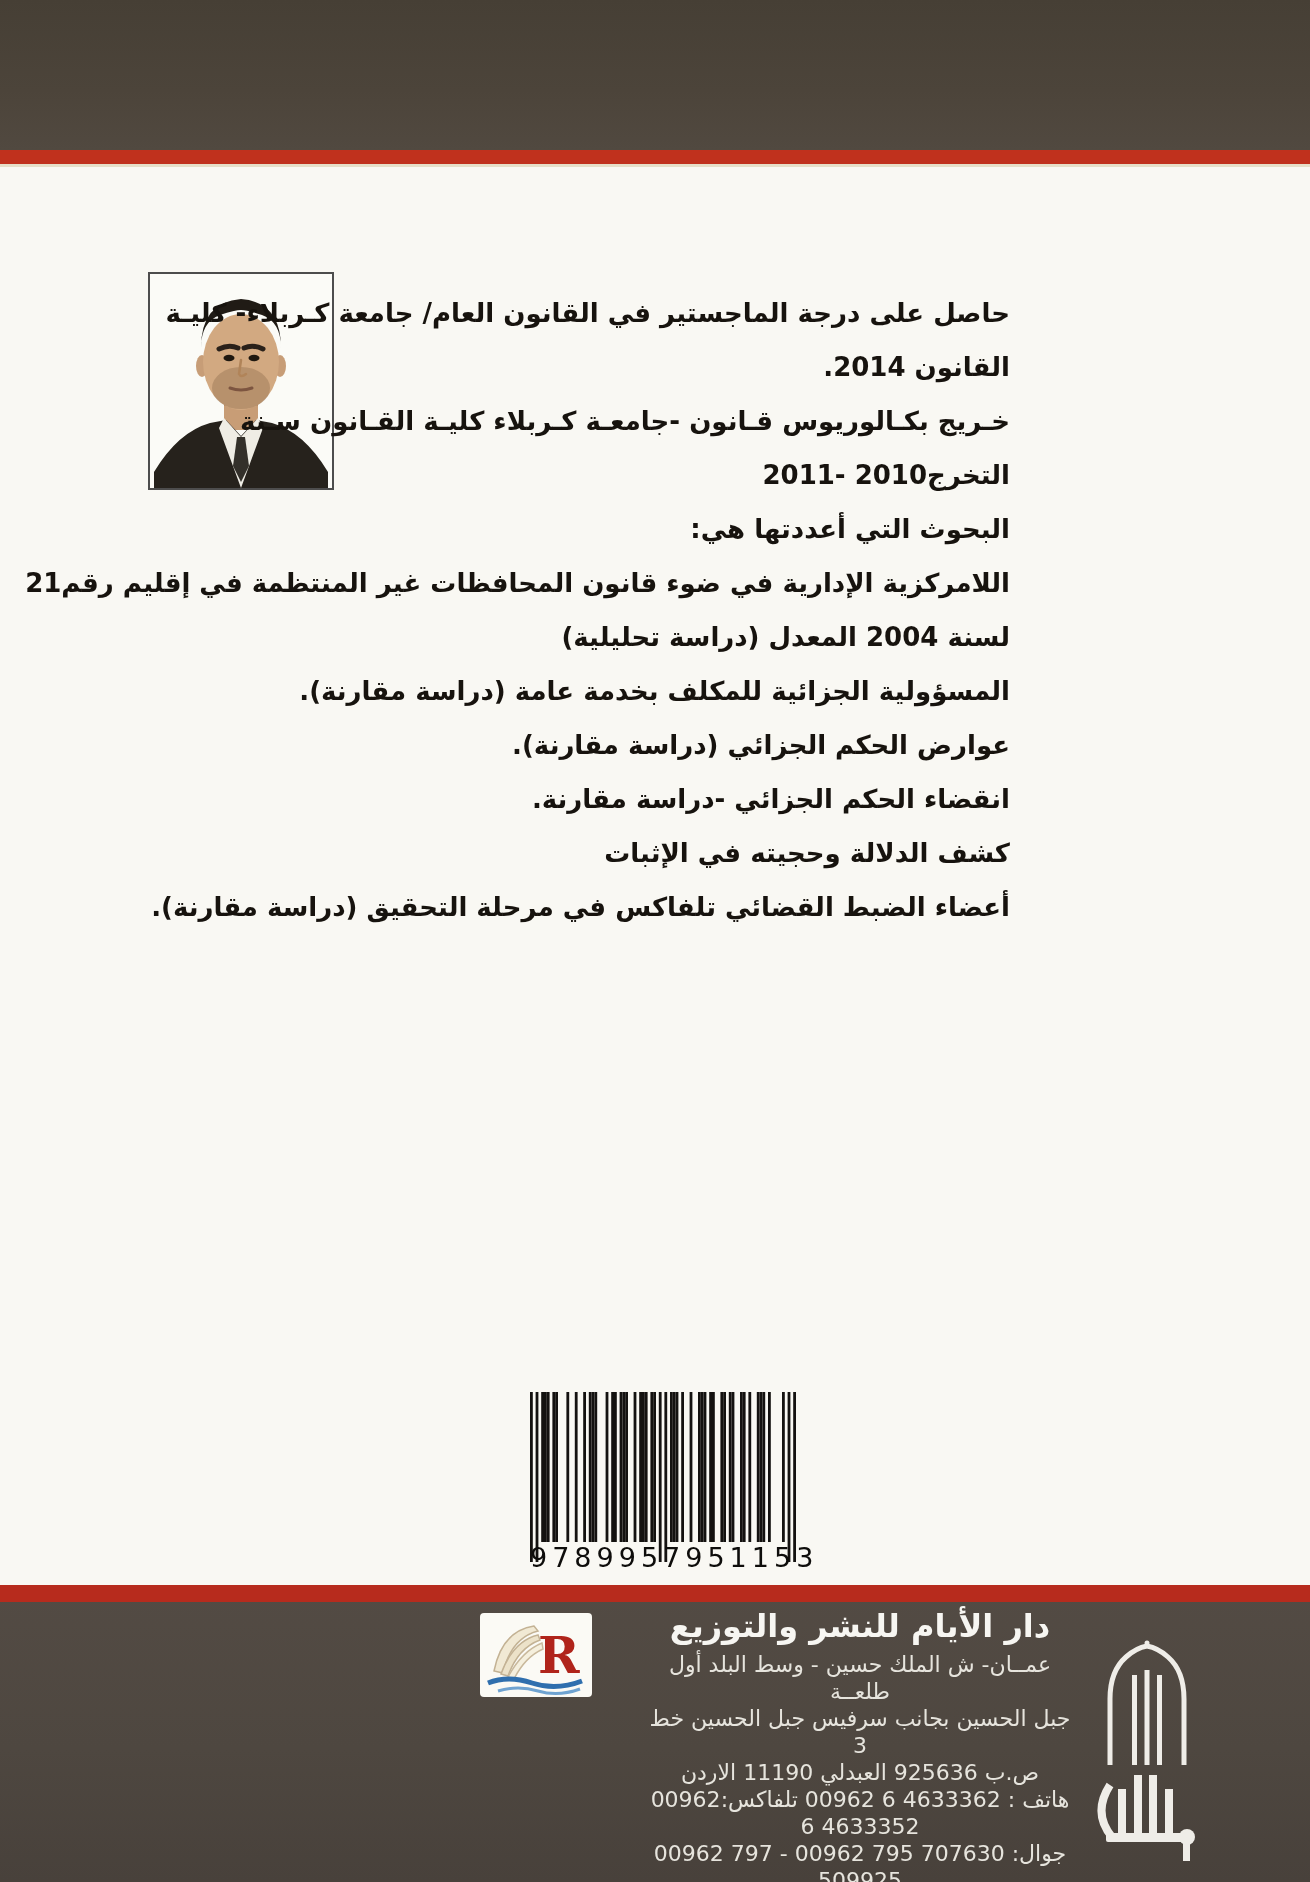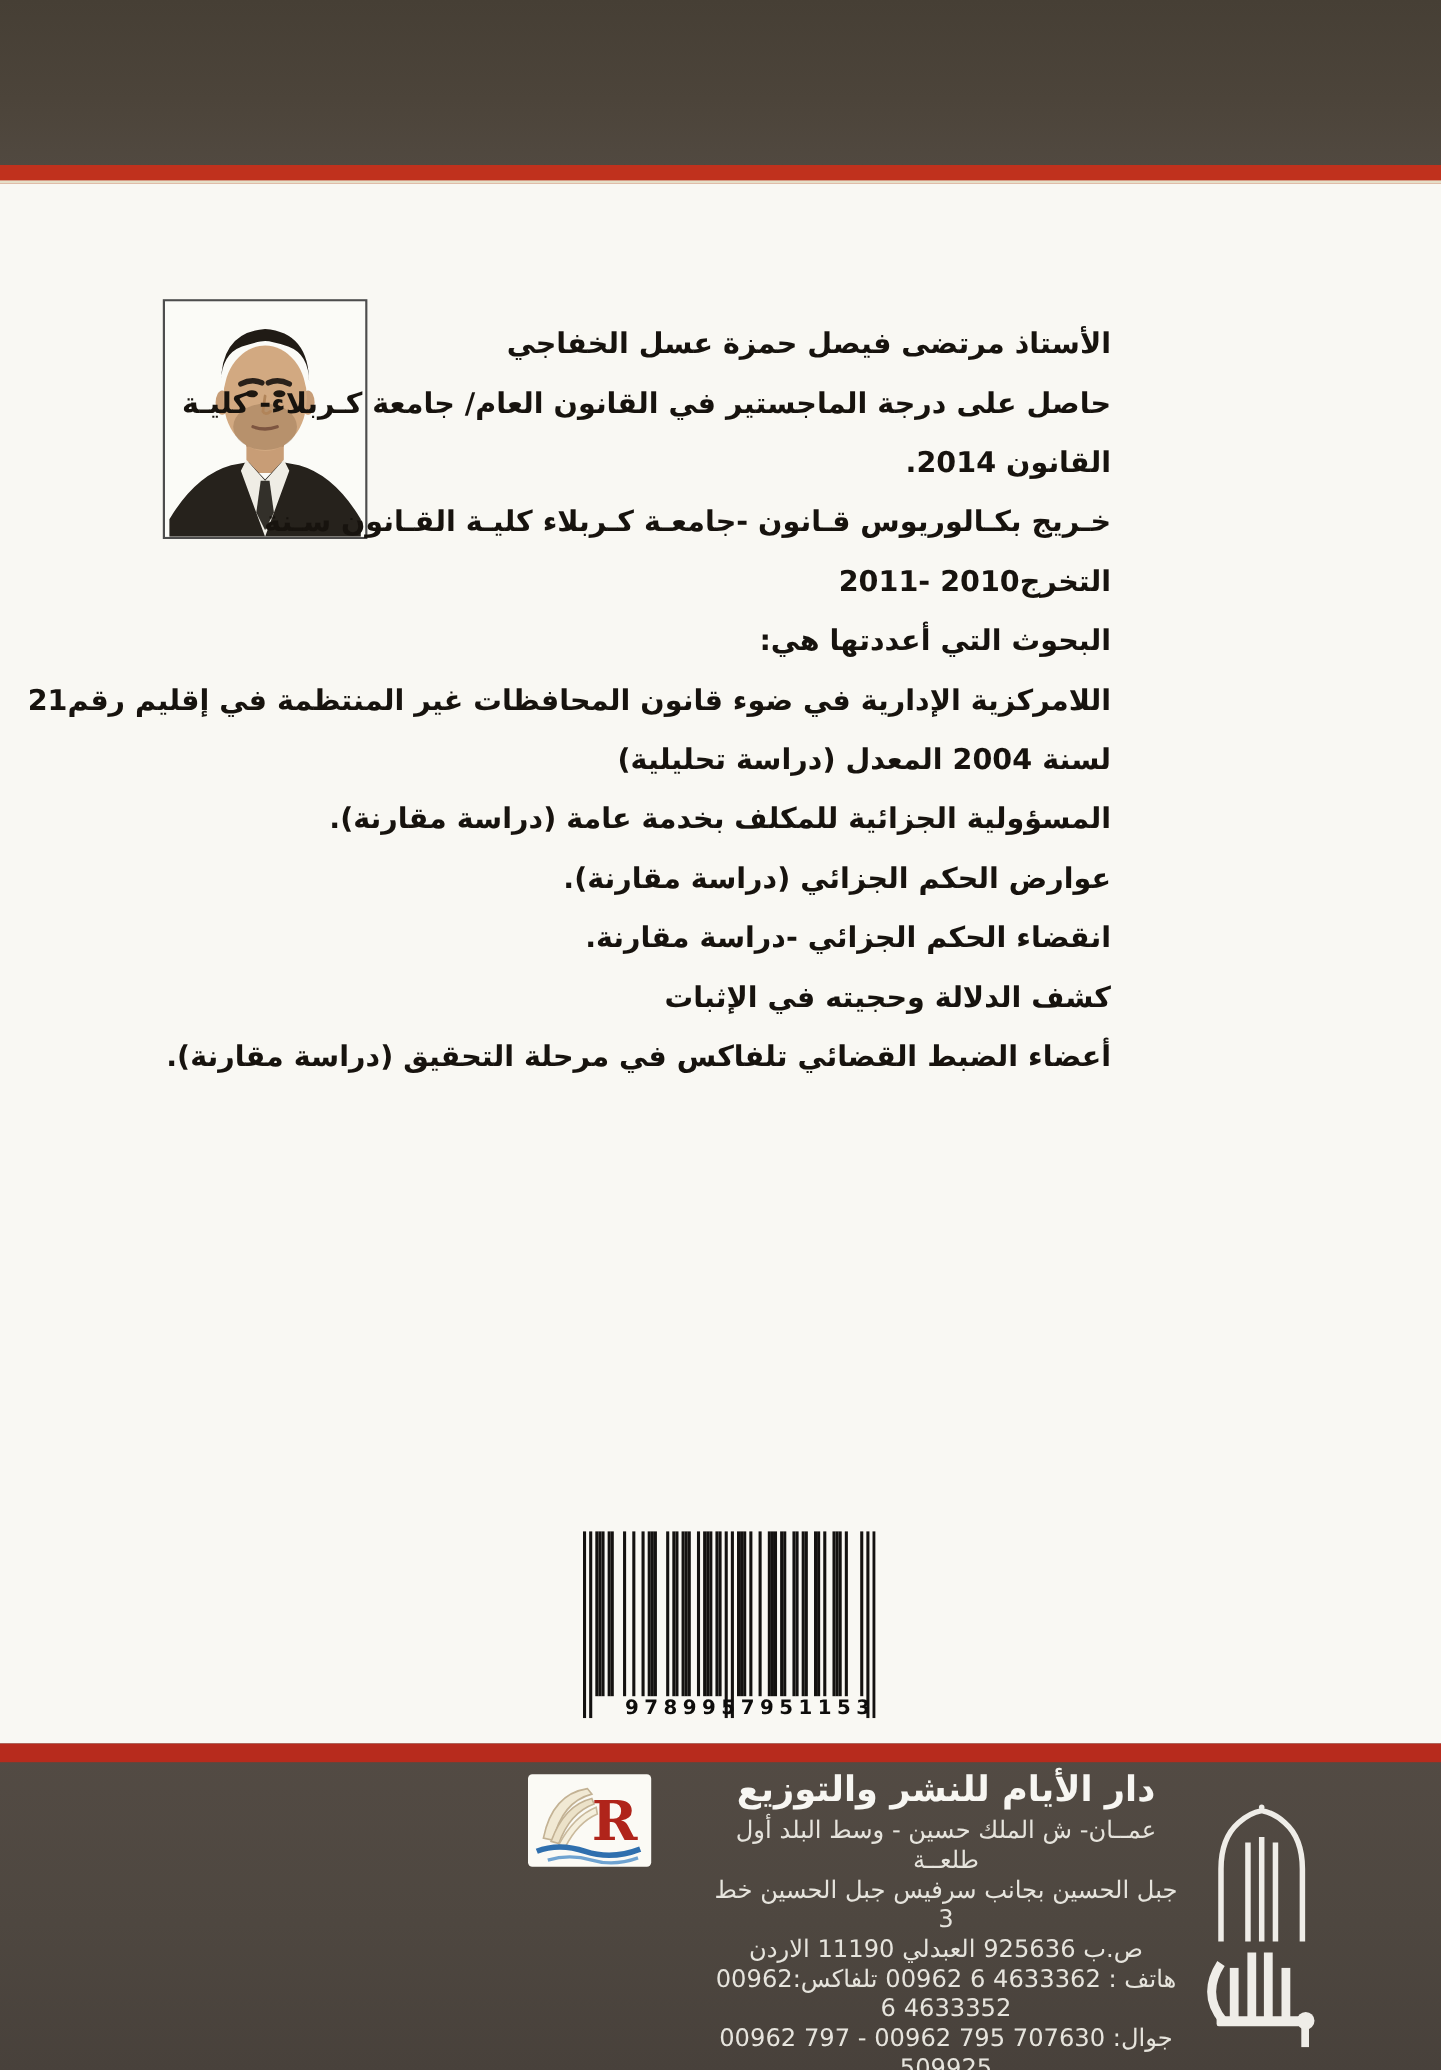--- a/index.html
+++ b/index.html
@@ -28,22 +28,22 @@
     position:absolute;right:300px;top:286px;width:690px;
     direction:rtl;text-align:right;color:#17130e;
     font-size:26px;font-weight:700;
   }
   .bio-line{height:54px;line-height:54px;white-space:nowrap;overflow:visible;}
   
   .barcode-wrap{position:absolute;left:530px;top:1392px;width:266px;text-align:center;}
   .barcode-wrap svg{display:block;}
   .barcode-number{
     margin-top:-20px;background:transparent;
-    font-family:"DejaVu Sans",sans-serif;font-size:18px;color:#0e0d0b;
-    letter-spacing:5px;text-align:right;font-weight:bold;
+    font-family:"DejaVu Sans",sans-serif;font-size:27px;color:#0e0d0b;
+    letter-spacing:5px;text-align:center;
   }
   
   .bottom-band{
     position:absolute;left:0;top:1585px;width:100%;height:297px;
     background:linear-gradient(180deg,#534b44 0%,#4e4740 55%,#48413b 100%);
   }
   .red-stripe-bottom{position:absolute;left:0;top:0;width:100%;height:17px;background:#b72b1d;}
   .pub-rayaheen{
     position:absolute;left:40px;top:38px;width:430px;text-align:center;
     direction:rtl;color:#f5f4f0;
@@ -103,21 +103,20 @@
       <ellipse cx="104" cy="84" rx="5.5" ry="3.2" fill="#1f1810"></ellipse>
 
       <path d="M91 86 L89 100 Q91 104 96 100" stroke="#b18459" stroke-width="2.5" fill="none" stroke-linecap="round"></path>
 
       <path d="M80 114 Q91 118 102 114" stroke="#7d5540" stroke-width="3" fill="none" stroke-linecap="round"></path>
     </svg>
   </div>
 
   <div class="bio" dir="rtl">
 
-  <div class="bio-line">الأستاذ مرتضى فيصل حمزة عسل الخفاجي</div>
       <div class="bio-line">حاصل على درجة الماجستير في القانون العام/ جامعة كـربلاء- كليـة</div>
       <div class="bio-line">القانون 2014.</div>
       <div class="bio-line">خـريج بكـالوريوس قـانون -جامعـة كـربلاء كليـة القـانون سـنة</div>
       <div class="bio-line">التخرج2010 -2011</div>
       <div class="bio-line">البحوث التي أعددتها هي:</div>
       <div class="bio-line">اللامركزية الإدارية في ضوء قانون المحافظات غير المنتظمة في إقليم رقم21</div>
       <div class="bio-line">لسنة 2004 المعدل (دراسة تحليلية)</div>
       <div class="bio-line">المسؤولية الجزائية للمكلف بخدمة عامة (دراسة مقارنة).</div>
       <div class="bio-line">عوارض الحكم الجزائي (دراسة مقارنة).</div>
       <div class="bio-line">انقضاء الحكم الجزائي -دراسة مقارنة.</div>

